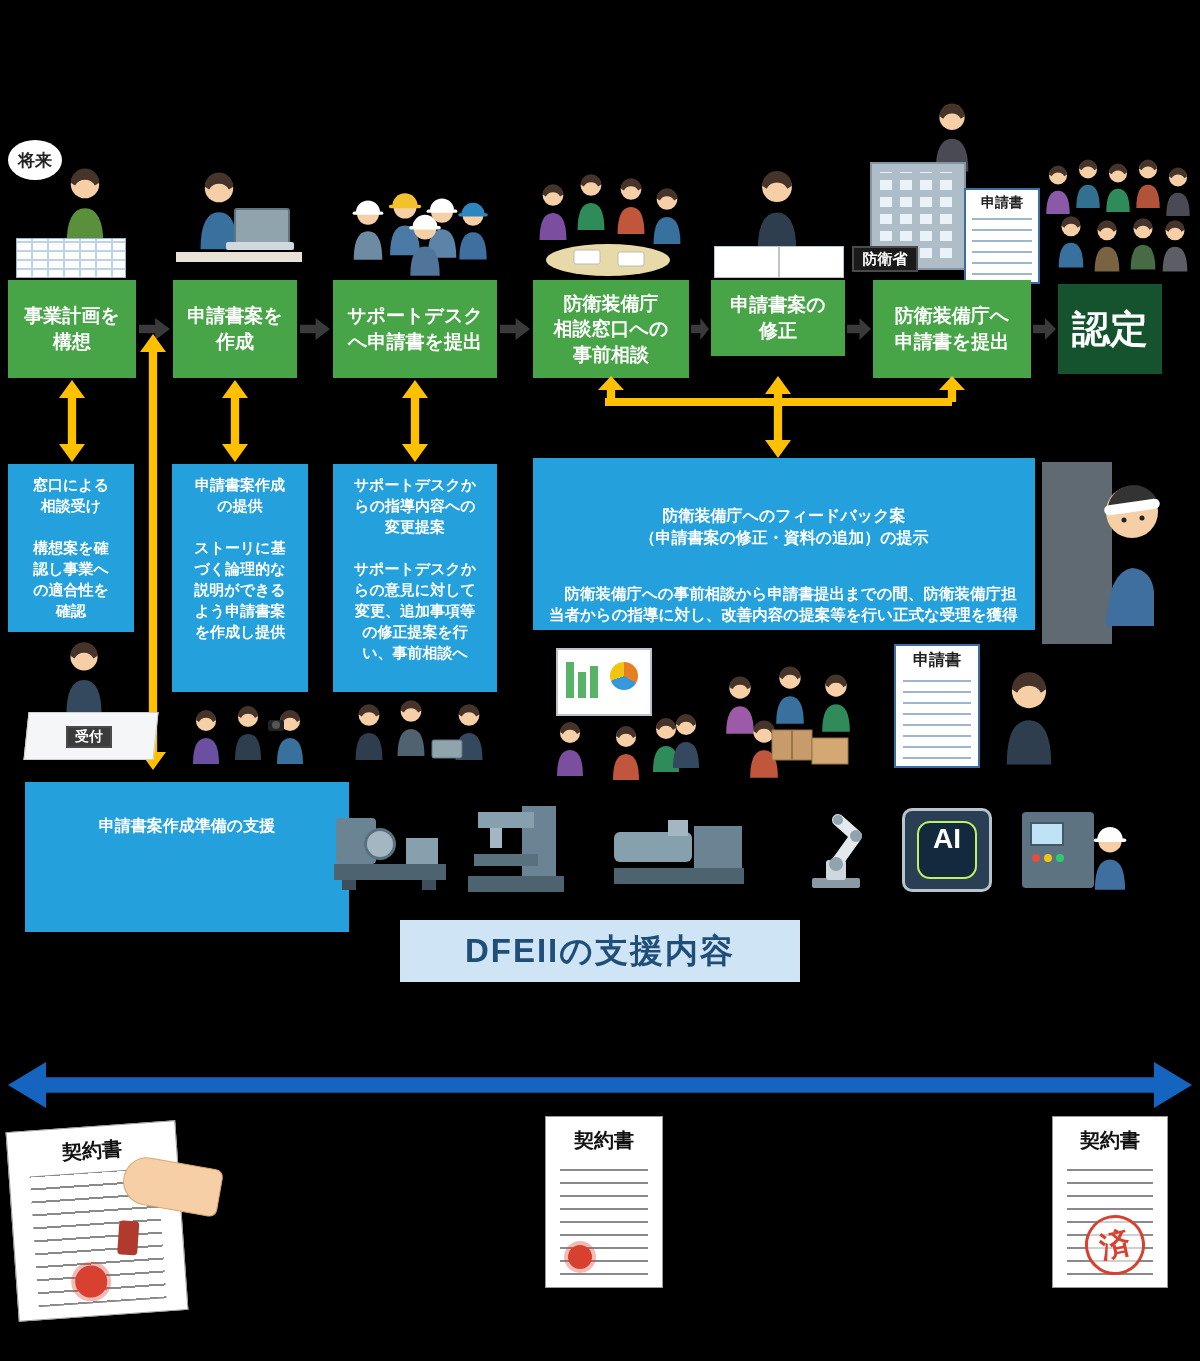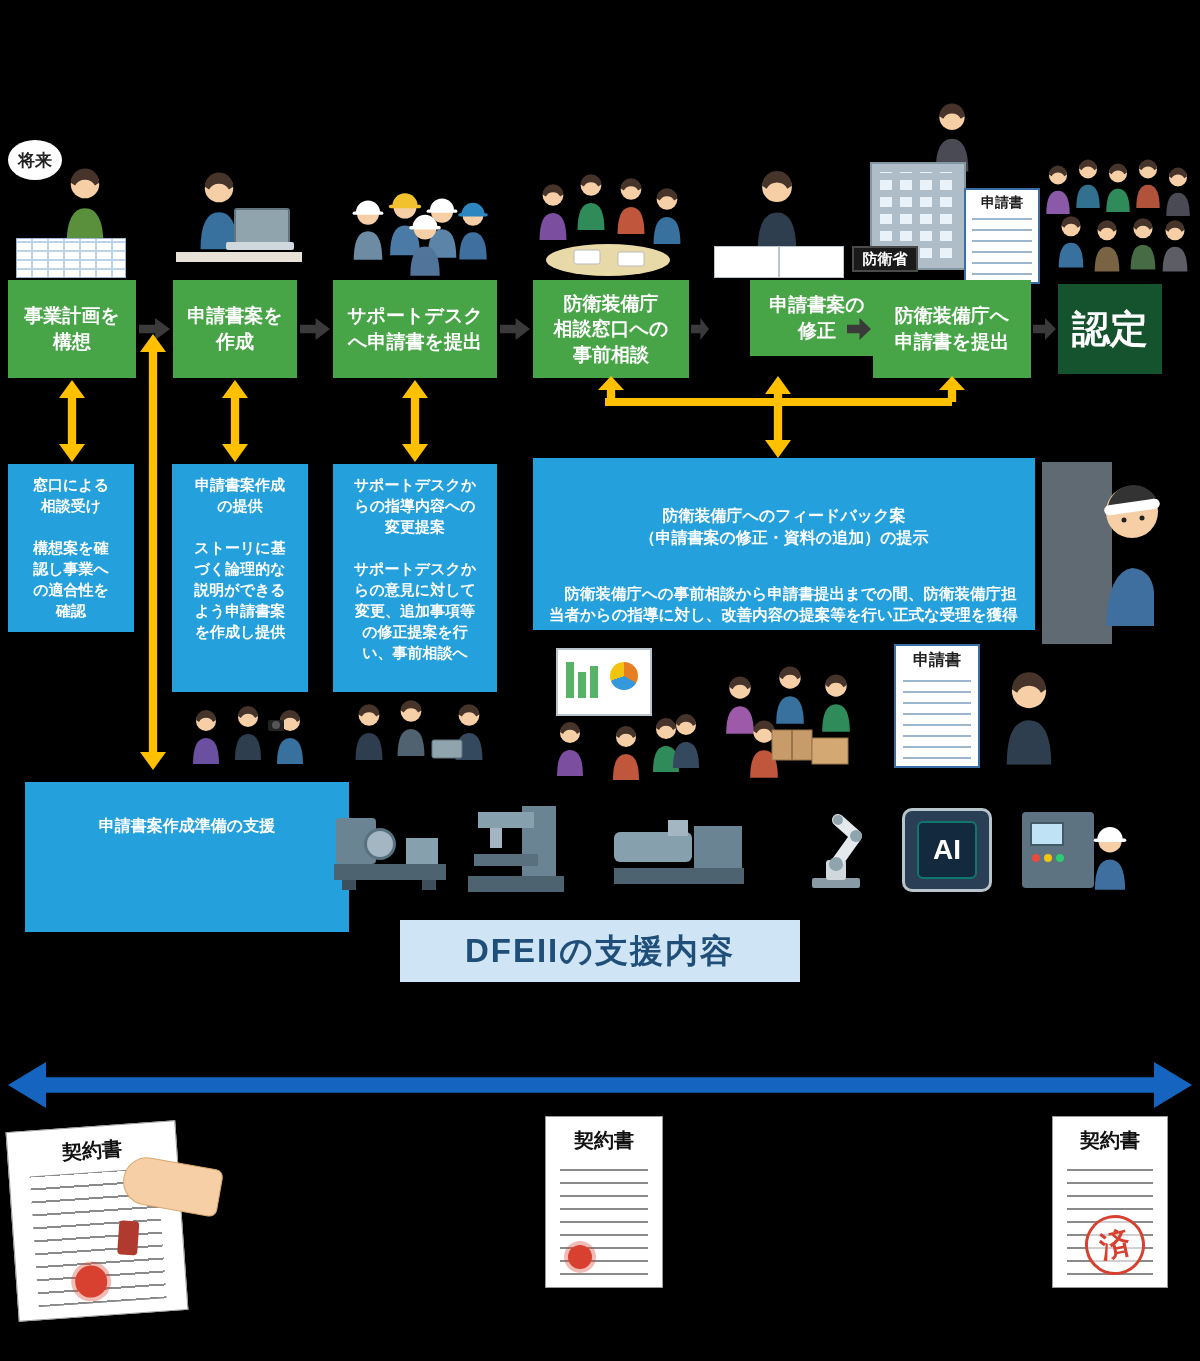--- a/index.html
+++ b/index.html
@@ -150,21 +150,21 @@
 
   <div class="green-box abs" style="left:173px;top:280px;width:124px;height:98px">申請書案を
 作成</div>
   <div class="green-box abs" style="left:8px;top:280px;width:128px;height:98px">事業計画を
 構想</div>
   <div class="green-box abs" style="left:333px;top:280px;width:164px;height:98px">サポートデスク
 へ申請書を提出</div>
   <div class="green-box abs" style="left:533px;top:280px;width:156px;height:98px">防衛装備庁
 相談窓口への
 事前相談</div>
-  <div class="green-box abs" style="left:750px;top:280px;width:134px;height:76px">申請書案の
+  <div class="green-box abs" style="left:711px;top:280px;width:134px;height:76px">申請書案の
 修正</div>
   <div class="green-box abs" style="left:873px;top:280px;width:158px;height:98px">防衛装備庁へ
 申請書を提出</div>
   <div class="red-box abs" style="left:1058px;top:284px;width:104px;height:90px">認定</div>
 
   <div class="fa abs" style="left:139px;top:316px;width:31px"></div>
   <div class="fa abs" style="left:300px;top:316px;width:30px"></div>
   <div class="fa abs" style="left:500px;top:316px;width:30px"></div>
   <div class="fa abs" style="left:691px;top:316px;width:18px"></div>
   <div class="fa abs" style="left:847px;top:316px;width:24px"></div>
@@ -204,20 +204,27 @@
   <div class="abs" style="left:1042px;top:462px;width:70px;height:182px;background:#5f6a72"></div>
   <svg class="abs" style="left:1100px;top:474px" width="72" height="152" viewBox="0 0 72 152">
     <circle cx="32" cy="38" r="26" fill="#f6cfa6"></circle>
     <path d="M8 32 a26 26 0 0 1 48 -8 l-50 14 z" fill="#333"></path>
     <rect x="4" y="28" width="56" height="10" rx="5" fill="#fff" transform="rotate(-8 32 33)"></rect>
     <circle cx="24" cy="46" r="2.5" fill="#222"></circle>
       <circle cx="42" cy="44" r="2.5" fill="#222"></circle>
     <path d="M6 152 q2 -54 26 -58 q20 2 22 24 l0 34 z" fill="#3f6f9f"></path>
   </svg>
 
+  <div class="abs" style="left:26px;top:634px;width:130px;height:132px">
+    <svg class="abs" style="left:30px;top:0" width="56" height="84" viewBox="0 0 40 62">
+        <use href="#sp" style="--c:#34495e"></use>
+      </svg>
+    <div class="abs" style="left:0;top:78px;width:128px;height:46px;background:#f4f6f8;border:1px solid #c8d0d6;transform:skewX(-6deg)"></div>
+    <div class="plate abs" style="left:40px;top:92px;width:46px;height:22px;font-size:14px;background:#3b3b3b">受付</div>
+  </div>
 
   <svg class="abs" style="left:184px;top:698px" width="128" height="70" viewBox="0 0 128 70">
     <use href="#sp" x="2" y="6" width="40" height="62" style="--c:#6b4fa0"></use>
     <use href="#sp" x="44" y="2" width="40" height="62" style="--c:#2f3e4e"></use>
     <use href="#sp" x="86" y="6" width="40" height="62" style="--c:#38709e"></use>
     <rect x="84" y="22" width="16" height="11" rx="2" fill="#222"></rect>
     <circle cx="92" cy="27" r="4" fill="#555"></circle>
   </svg>
 
   <svg class="abs" style="left:344px;top:694px" width="150" height="72" viewBox="0 0 150 72">
@@ -289,21 +296,21 @@
   <svg class="abs" style="left:794px;top:808px" width="84" height="84" viewBox="0 0 84 84">
     <rect x="18" y="70" width="48" height="10" rx="2" fill="#8a9aa5"></rect>
     <rect x="32" y="52" width="20" height="20" rx="3" fill="#cfd8dc"></rect>
     <path d="M42 56 L62 28 L44 12" stroke="#e3e9ec" stroke-width="12" fill="none" stroke-linecap="round" stroke-linejoin="round"></path>
     <circle cx="42" cy="56" r="7" fill="#90a4ae"></circle>
     <circle cx="62" cy="28" r="6" fill="#90a4ae"></circle>
     <circle cx="44" cy="12" r="5" fill="#90a4ae"></circle>
   </svg>
 
   <div class="abs" style="left:902px;top:808px;width:90px;height:84px;background:#2a3f55;border-radius:10px;border:3px solid #b7c4cc;box-sizing:border-box">
-    <div class="abs" style="left:12px;top:10px;right:12px;bottom:10px;background:#13293d;border:2px solid #0f766e;border-radius:6px;display:flex;align-items:center;justify-content:center">
+    <div class="abs" style="left:12px;top:10px;right:12px;bottom:10px;background:#13293d;border:2px solid #bef264;border-radius:13px;display:flex;justify-content:center">
       <span style="color:#fff;font-weight:bold;font-size:28px">AI</span>
     </div>
   </div>
 
   <div class="abs" style="left:1022px;top:804px;width:112px;height:92px">
     <div class="mpart" style="left:0;top:8px;width:72px;height:76px;background:#5d7381;border-radius:4px"></div>
     <div class="mpart" style="left:8px;top:18px;width:30px;height:20px;background:#bfe3f5;border:2px solid #42596a"></div>
     <div class="mpart" style="left:10px;top:50px;width:8px;height:8px;border-radius:50%;background:#e74c3c"></div>
     <div class="mpart" style="left:22px;top:50px;width:8px;height:8px;border-radius:50%;background:#f1c40f"></div>
     <div class="mpart" style="left:34px;top:50px;width:8px;height:8px;border-radius:50%;background:#2ecc71"></div>

